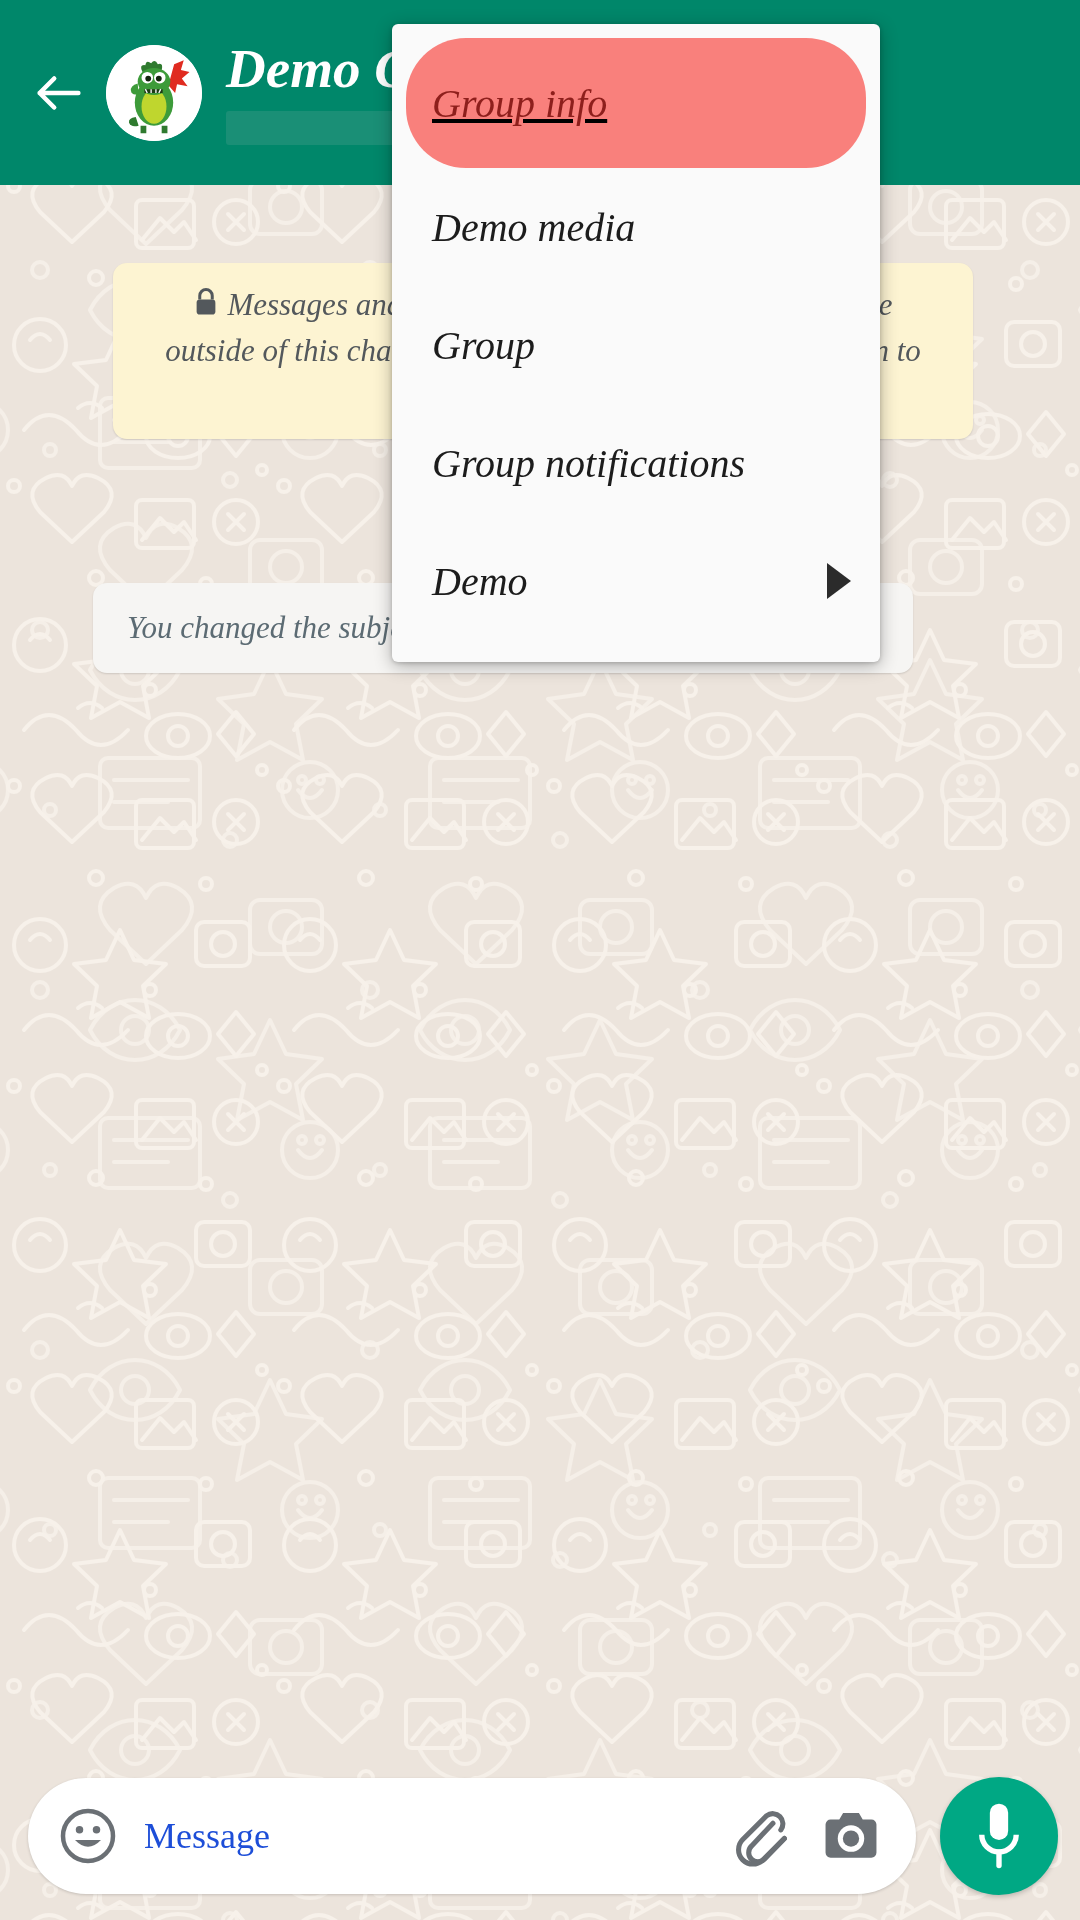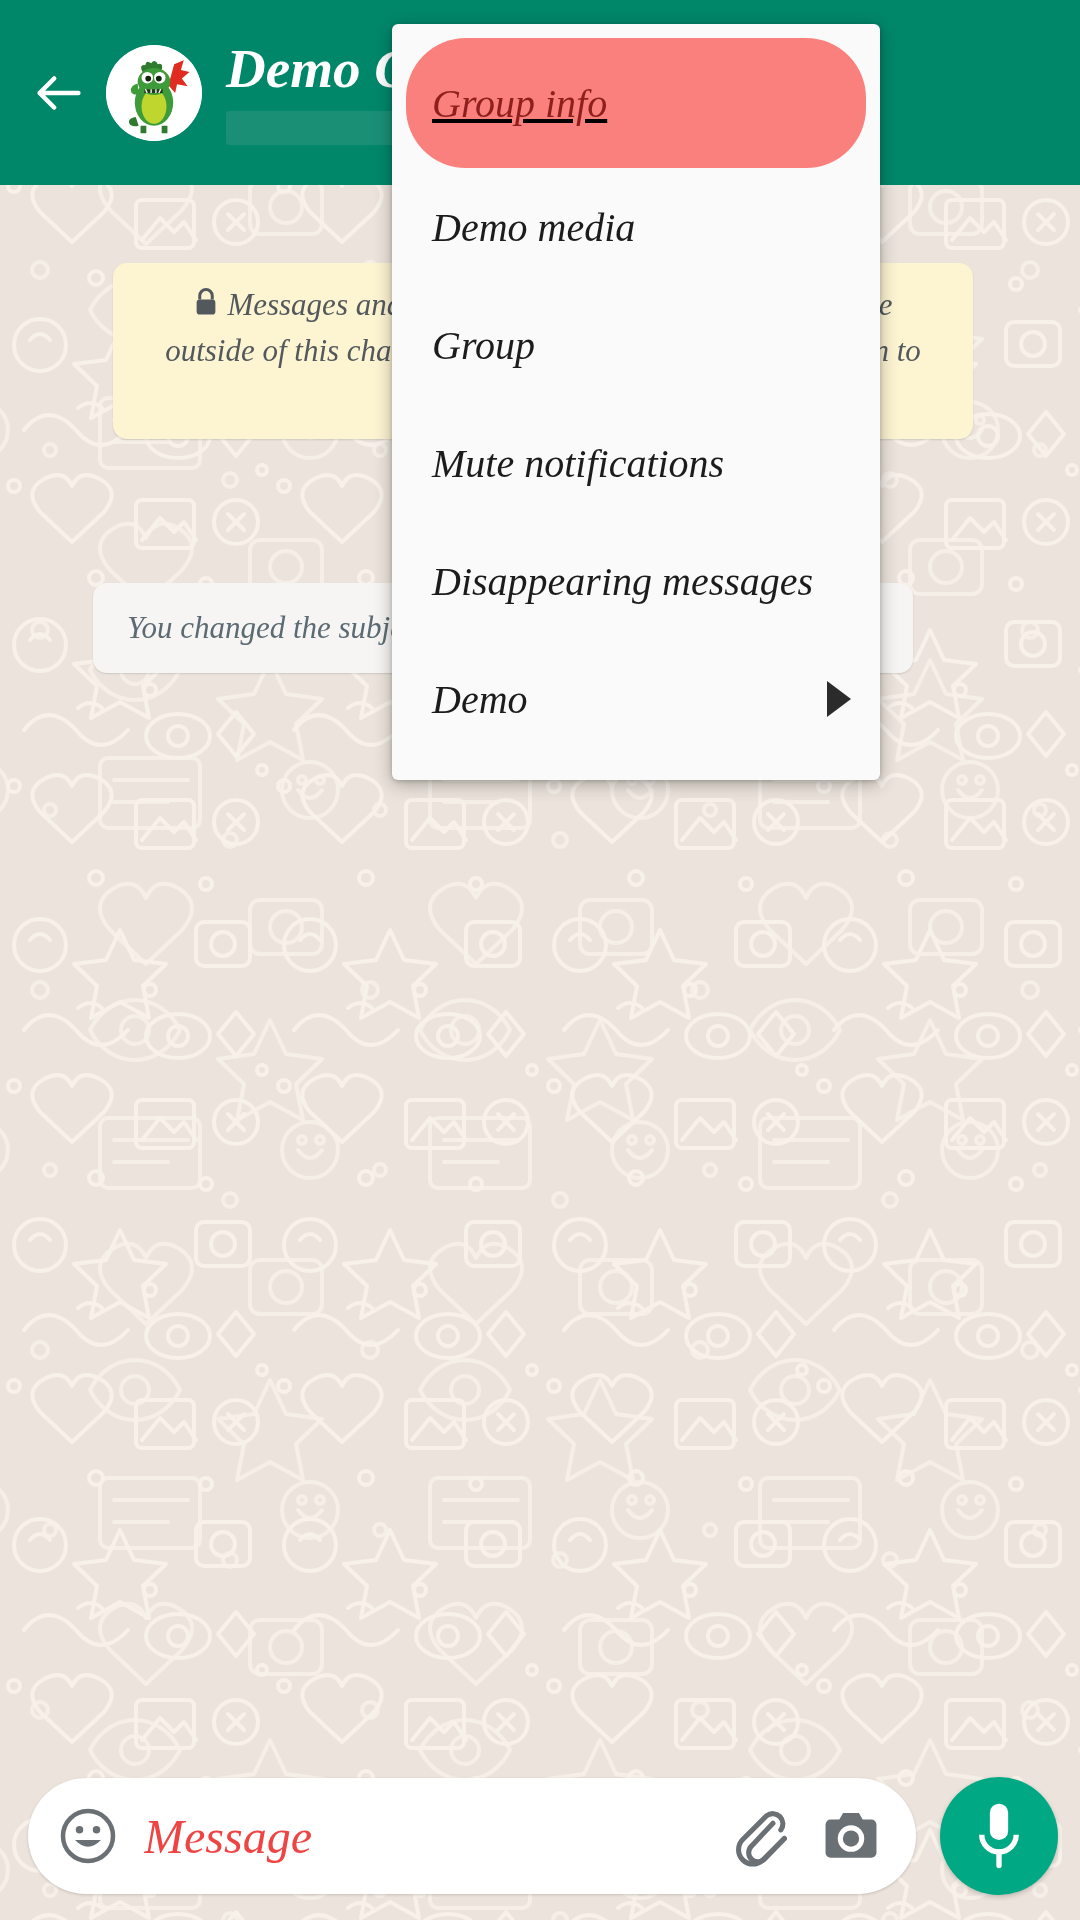--- a/index.html
+++ b/index.html
@@ -212,23 +212,22 @@
     display: flex;
     align-items: center;
     padding: 0 34px 0 30px;
     box-shadow: 0 1px 3px rgba(0,0,0,.17);
   }
   #emoji-icon { width: 60px; height: 60px; flex: 0 0 auto; cursor: pointer; }
   #emoji-icon svg { width: 60px; height: 60px; }
   #message-placeholder {
     flex: 1 1 auto;
     margin-left: 26px;
-    font-size: 48px;
-    font-style: italic;
-    color: #ef4444;
+    font-size: 36px;
+    color: #1d4ed8;
     white-space: nowrap;
     overflow: hidden;
   }
   #attach-icon { width: 62px; height: 66px; flex: 0 0 auto; margin-right: 30px; cursor: pointer; }
   #attach-icon svg { width: 62px; height: 66px; }
   #camera-icon { width: 62px; height: 56px; flex: 0 0 auto; cursor: pointer; }
   #camera-icon svg { width: 62px; height: 56px; }
 
   #mic-button {
     width: 118px; height: 118px;
@@ -358,26 +357,23 @@
 
     <div class="menu-item">
       <span class="menu-label">Demo media</span>
     </div>
 
     <div class="menu-item">
       <span class="menu-label">Group</span>
     </div>
 
     <div class="menu-item">
-      <span class="menu-label">Mute notifications</span>
-    </div>
-
-    <div class="menu-item">
-      <span class="menu-label">Disappearing messages</span>
-    </div>
+      <span class="menu-label">Group notifications</span>
+    </div>
+
 
 
     <div class="menu-item">
       <span class="menu-label">Demo</span>
       <span class="menu-arrow">
         <svg viewBox="0 0 10 12">
             <path d="M1 0 L9 6 L1 12 Z" fill="#2b2b2b"></path>
           </svg>
       </span>
     </div>

